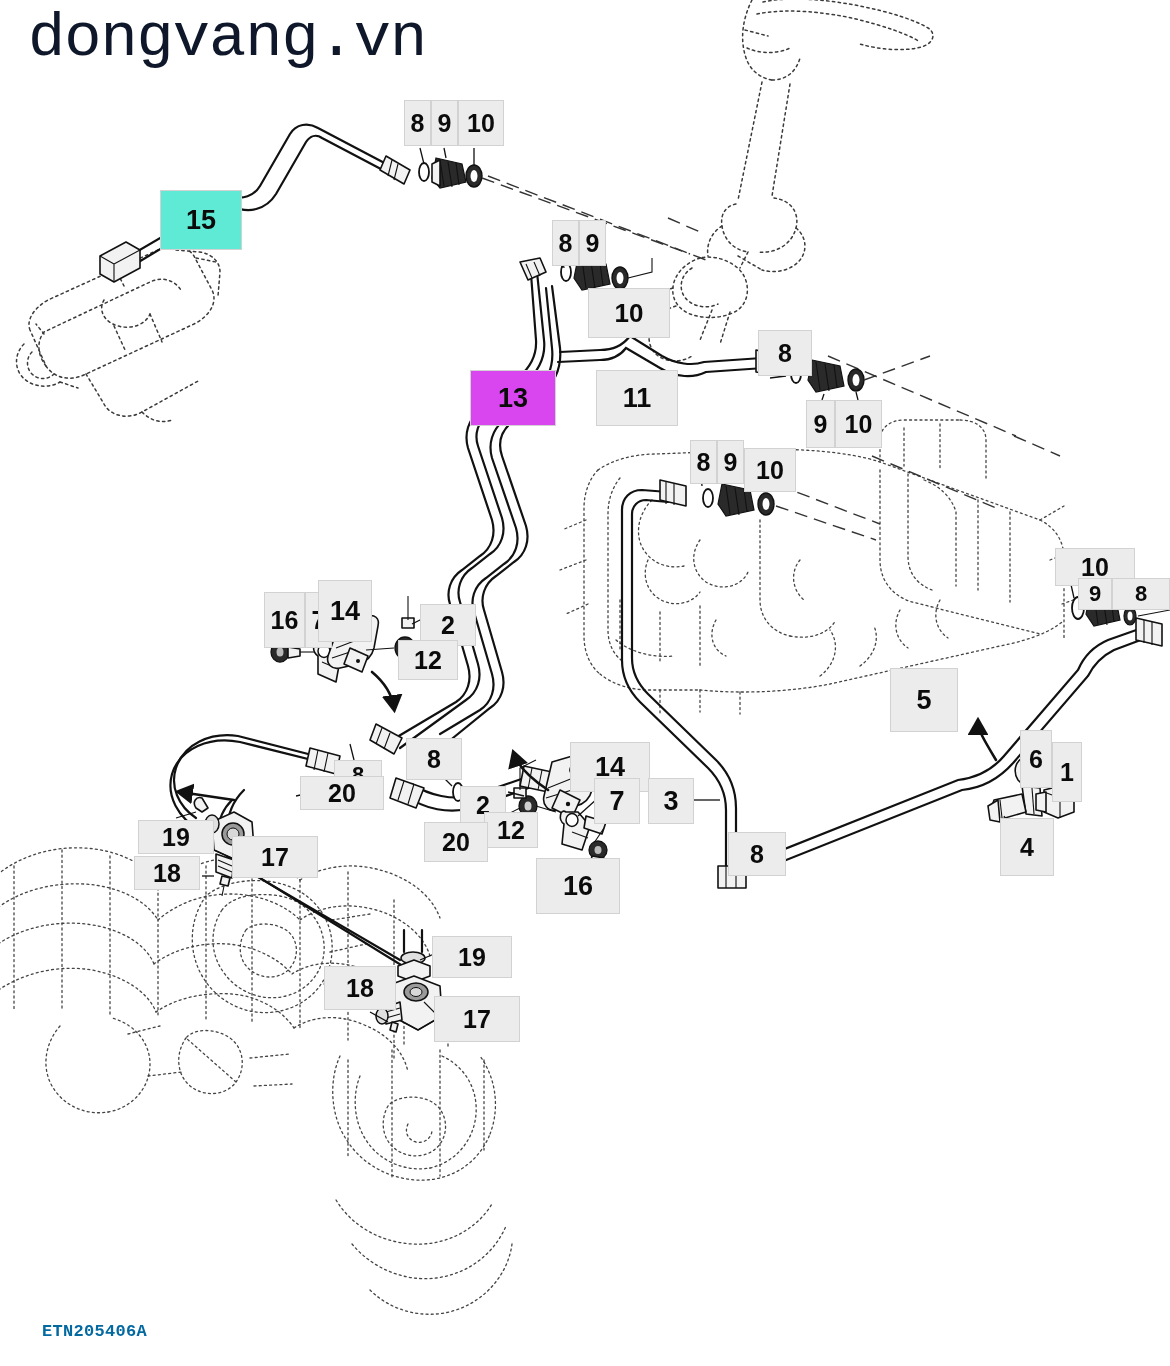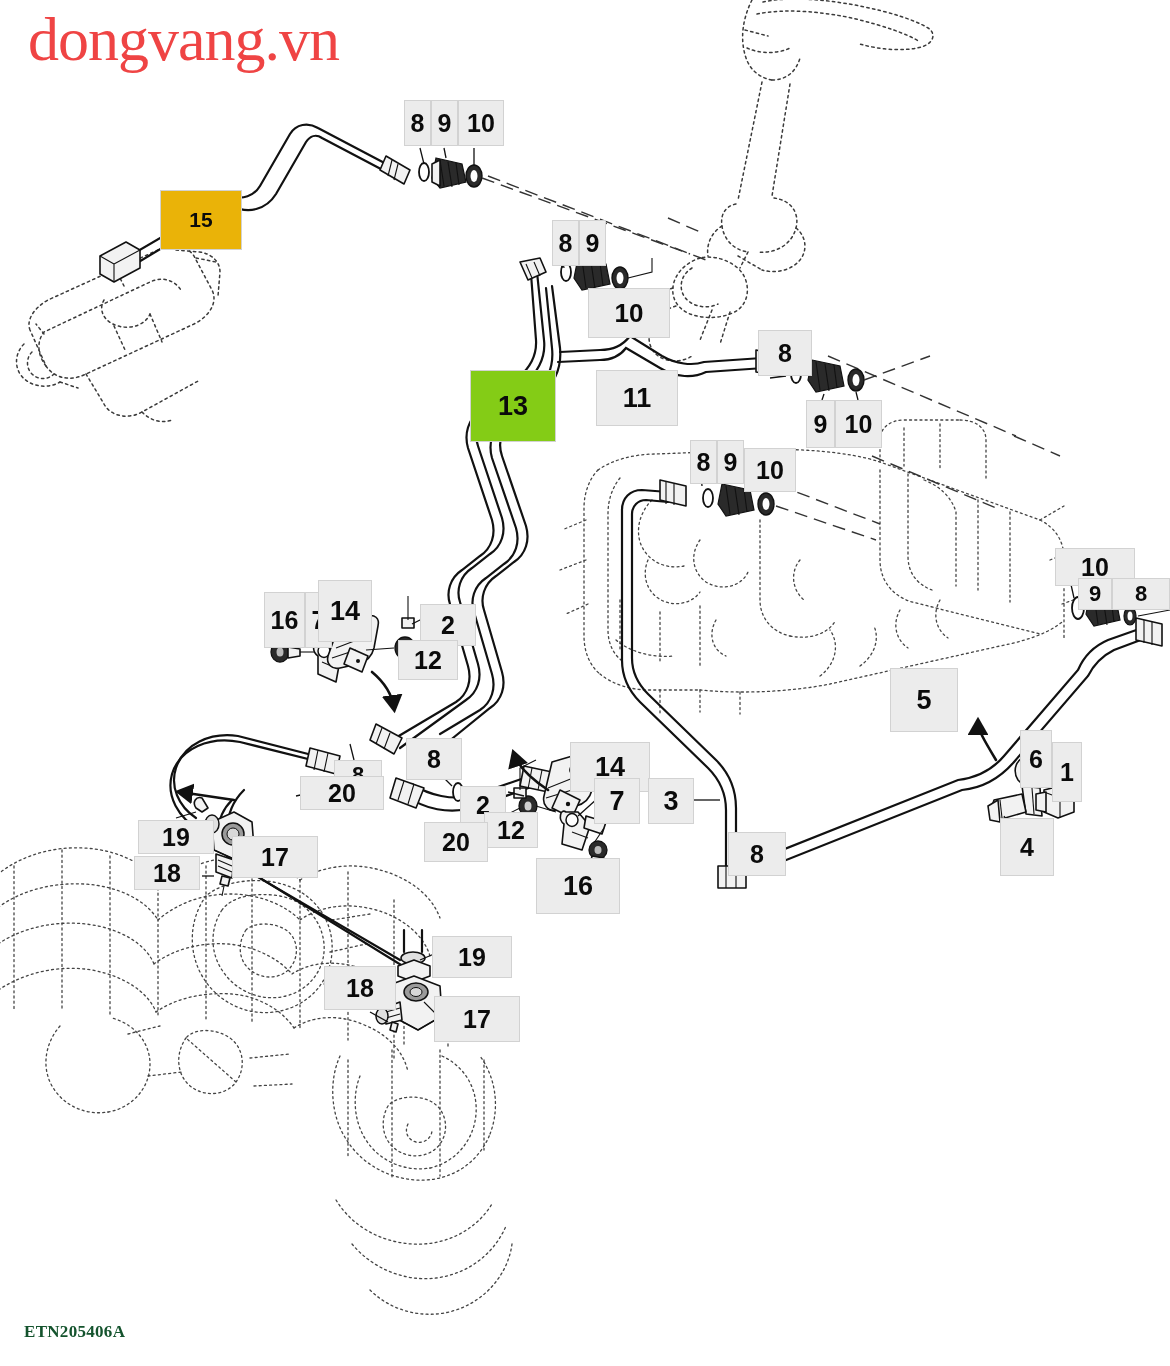--- a/index.html
+++ b/index.html
@@ -6,28 +6,28 @@
   html,body{margin:0;padding:0;background:#ffffff;}
   body{
     font-family:"Liberation Sans", sans-serif;
     width:1170px;height:1366px;position:relative;overflow:hidden;
     -webkit-font-smoothing:antialiased;
   }
   #stage{position:absolute;left:0;top:0;width:1170px;height:1366px;}
   #artwork{position:absolute;left:0;top:0;width:1170px;height:1366px;}
   #watermark{
     position:absolute;left:28px;top:8px;
-    font-size:62px;font-weight:400;color:#ef4444;
+    font-size:62px;font-weight:400;color:#0f172a;
     letter-spacing:-1px;line-height:1;white-space:nowrap;
-    font-family:Liberation Serif, serif;
+    font-family:Liberation Mono, monospace;
   }
   #figure-id{
-    position:absolute;left:24px;top:1322px;
-    font-size:17px;font-weight:bold;color:#14532d;
-    letter-spacing:.3px;font-family:Liberation Serif, serif;
+    position:absolute;left:42px;top:1322px;
+    font-size:17px;font-weight:bold;color:#0369a1;
+    letter-spacing:.3px;font-family:Liberation Mono, monospace;
   }
   .callout{
     position:absolute;background:#ececec;border:1px solid #d2d2d2;
     color:#0b0b0b;font-weight:bold;
     display:flex;align-items:center;justify-content:center;
     font-family:"Liberation Sans", sans-serif;
     box-sizing:border-box;
   }
 </style>
 </head>
@@ -436,28 +436,28 @@
 
   </svg>
 
   <div id="watermark">dongvang.vn</div>
   <div id="figure-id">ETN205406A</div>
 
   <div id="callout-layer">
       <div class="callout" style="left: 404px; top: 100px; width: 27px; height: 46px; font-size: 25px; background: rgb(236, 236, 236); border-color: rgb(210, 210, 210);">8</div>
       <div class="callout" style="left: 431px; top: 100px; width: 27px; height: 46px; font-size: 25px; background: rgb(236, 236, 236); border-color: rgb(210, 210, 210);">9</div>
       <div class="callout" style="left: 458px; top: 100px; width: 46px; height: 46px; font-size: 25px; background: rgb(236, 236, 236); border-color: rgb(210, 210, 210);">10</div>
-      <div class="callout" style="left: 160px; top: 190px; width: 82px; height: 60px; font-size: 21px; background: #eab308; border-color: rgb(210, 210, 210);">15</div>
+      <div class="callout" style="left: 160px; top: 190px; width: 82px; height: 60px; font-size: 27px; background: #5eead4; border-color: rgb(210, 210, 210);">15</div>
       <div class="callout" style="left: 552px; top: 220px; width: 27px; height: 46px; font-size: 25px; background: rgb(236, 236, 236); border-color: rgb(210, 210, 210);">8</div>
       <div class="callout" style="left: 579px; top: 220px; width: 27px; height: 46px; font-size: 25px; background: rgb(236, 236, 236); border-color: rgb(210, 210, 210);">9</div>
       <div class="callout" style="left: 588px; top: 288px; width: 82px; height: 50px; font-size: 26px; background: rgb(236, 236, 236); border-color: rgb(210, 210, 210);">10</div>
       <div class="callout" style="left: 758px; top: 330px; width: 54px; height: 46px; font-size: 25px; background: rgb(236, 236, 236); border-color: rgb(210, 210, 210);">8</div>
       <div class="callout" style="left: 806px; top: 400px; width: 29px; height: 48px; font-size: 25px; background: rgb(236, 236, 236); border-color: rgb(210, 210, 210);">9</div>
       <div class="callout" style="left: 835px; top: 400px; width: 47px; height: 48px; font-size: 25px; background: rgb(236, 236, 236); border-color: rgb(210, 210, 210);">10</div>
-      <div class="callout" style="left: 470px; top: 370px; width: 86px; height: 72px; font-size: 27px; background: #84cc16; border-color: rgb(210, 210, 210);">13</div>
+      <div class="callout" style="left: 470px; top: 370px; width: 86px; height: 56px; font-size: 27px; background: #d946ef; border-color: rgb(210, 210, 210);">13</div>
       <div class="callout" style="left: 596px; top: 370px; width: 82px; height: 56px; font-size: 27px; background: rgb(236, 236, 236); border-color: rgb(210, 210, 210);">11</div>
       <div class="callout" style="left: 690px; top: 440px; width: 27px; height: 44px; font-size: 25px; background: rgb(236, 236, 236); border-color: rgb(210, 210, 210);">8</div>
       <div class="callout" style="left: 717px; top: 440px; width: 27px; height: 44px; font-size: 25px; background: rgb(236, 236, 236); border-color: rgb(210, 210, 210);">9</div>
       <div class="callout" style="left: 744px; top: 448px; width: 52px; height: 44px; font-size: 25px; background: rgb(236, 236, 236); border-color: rgb(210, 210, 210);">10</div>
       <div class="callout" style="left: 1055px; top: 548px; width: 80px; height: 38px; font-size: 25px; background: rgb(236, 236, 236); border-color: rgb(210, 210, 210);">10</div>
       <div class="callout" style="left: 1078px; top: 578px; width: 34px; height: 32px; font-size: 22px; background: rgb(236, 236, 236); border-color: rgb(210, 210, 210);">9</div>
       <div class="callout" style="left: 1112px; top: 578px; width: 58px; height: 32px; font-size: 22px; background: rgb(236, 236, 236); border-color: rgb(210, 210, 210);">8</div>
       <div class="callout" style="left: 264px; top: 592px; width: 41px; height: 56px; font-size: 25px; background: rgb(236, 236, 236); border-color: rgb(210, 210, 210);">16</div>
       <div class="callout" style="left: 305px; top: 592px; width: 27px; height: 56px; font-size: 25px; background: rgb(236, 236, 236); border-color: rgb(210, 210, 210);">7</div>
       <div class="callout" style="left: 318px; top: 580px; width: 54px; height: 62px; font-size: 27px; background: rgb(236, 236, 236); border-color: rgb(210, 210, 210);">14</div>

